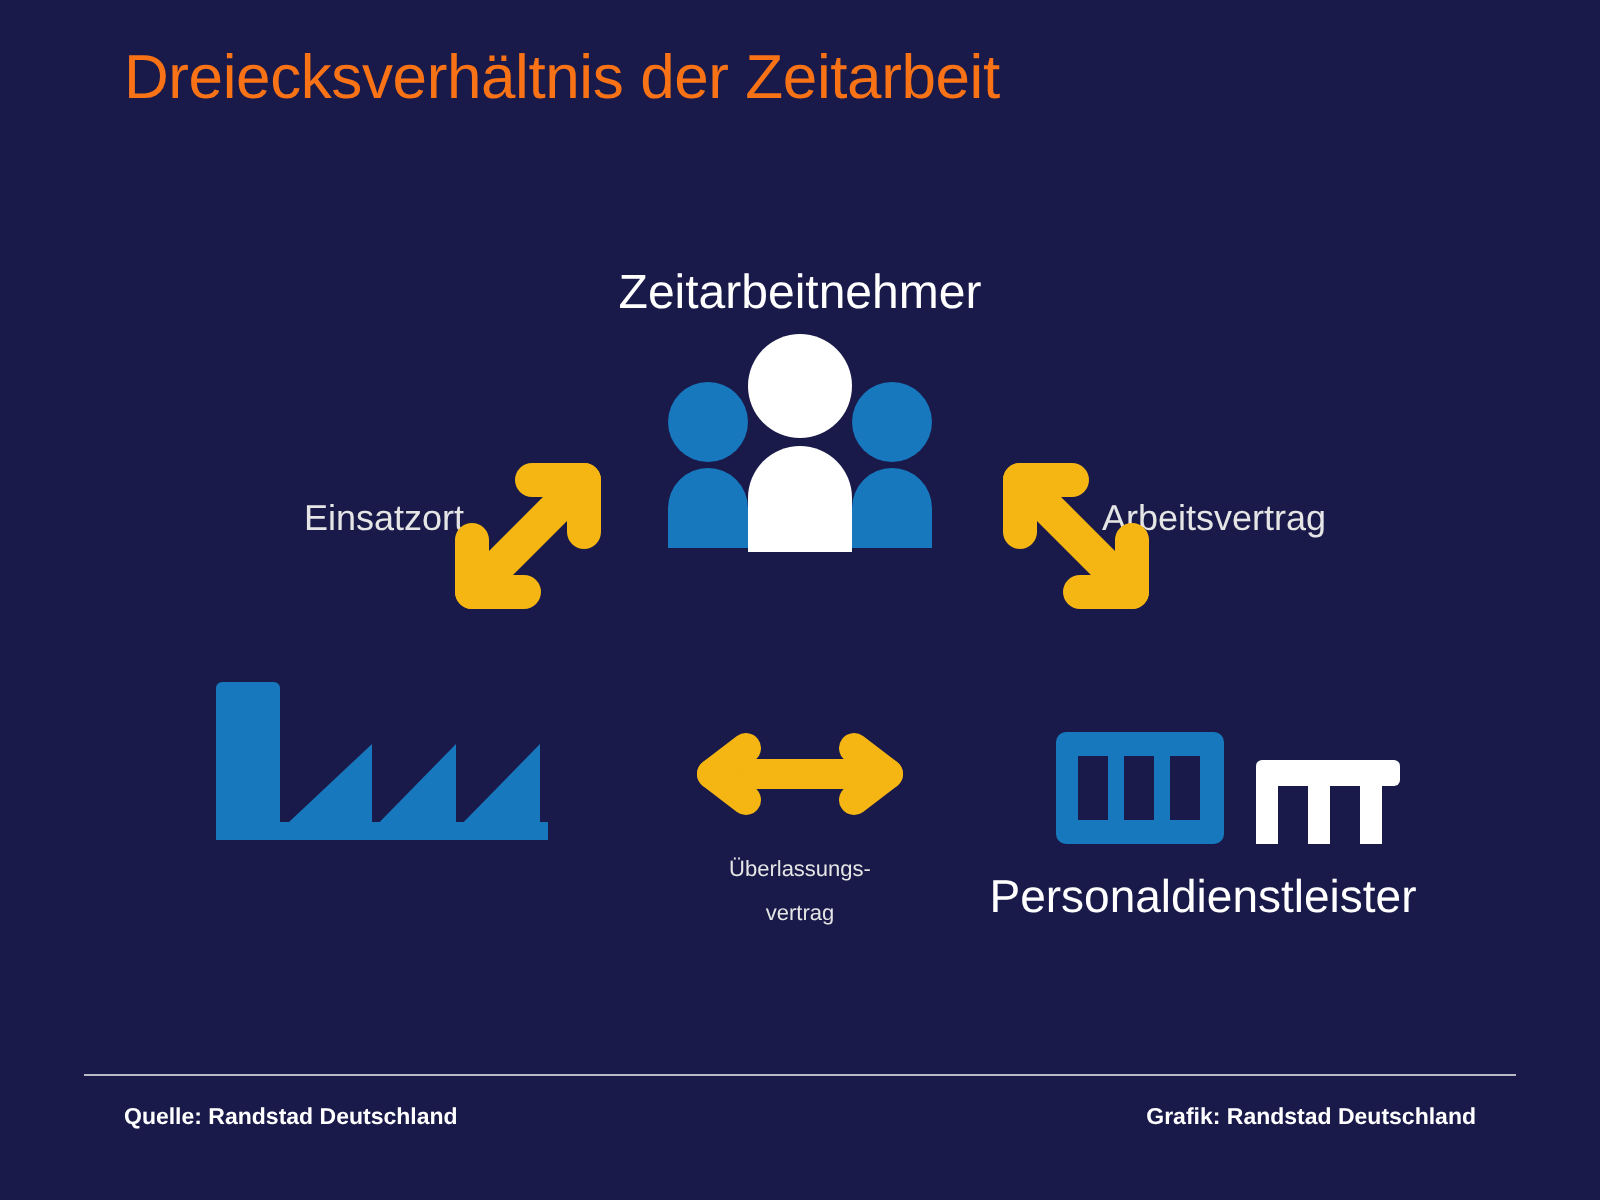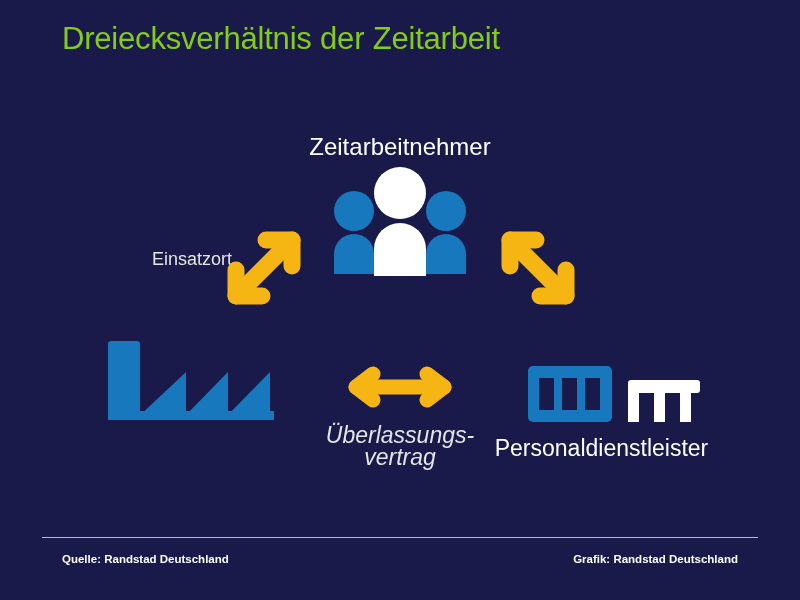--- a/index.html
+++ b/index.html
@@ -19,21 +19,21 @@
   }
 
   
   .title {
     position: absolute;
     left: 62px;
     top: 21px;
     font-size: 31px;
     font-weight: 400;
     letter-spacing: -0.2px;
-    color: #84cc16;
+    color: #f97316;
     white-space: nowrap;
   }
 
   
   .lbl {
     position: absolute;
     white-space: nowrap;
     font-weight: 400;
   }
   .lbl-white { color: #ffffff; }
@@ -64,28 +64,27 @@
     font-size: 18px;
     left: 152px;
     top: 249px;
   }
   .lbl-arbeitsvertrag {
     font-size: 18px;
     left: 551px;
     top: 249px;
   }
   .lbl-ueberlassung {
-    font-size: 23px;
+    font-size: 11px;
     left: 325px;
     top: 424px;
     width: 150px;
     text-align: center;
     line-height: 22px;
     white-space: normal;
-    font-style: italic;
   }
 
   
   .icon-box { position: absolute; }
   #people-icon { left: 332px; top: 166px; }
   #factory-icon { left: 108px; top: 341px; }
   #agency-icon { left: 528px; top: 366px; }
 
   
   .arrow { position: absolute; }
@@ -141,20 +140,21 @@
   <div class="arrow" id="arrow-left">
     <svg width="100" height="100" viewBox="0 0 100 100" xmlns="http://www.w3.org/2000/svg">
       <g fill="none" stroke="#f5b512" stroke-width="17" stroke-linecap="round" stroke-linejoin="round">
         <line x1="22" y1="78" x2="78" y2="22"></line>
         <polyline points="52,22 78,22 78,48"></polyline>
         <polyline points="48,78 22,78 22,52"></polyline>
       </g>
     </svg>
   </div>
 
+  <div class="lbl lbl-amber lbl-arbeitsvertrag">Arbeitsvertrag</div>
 
   <div class="arrow" id="arrow-right">
     <svg width="100" height="100" viewBox="0 0 100 100" xmlns="http://www.w3.org/2000/svg">
       <g fill="none" stroke="#f5b512" stroke-width="17" stroke-linecap="round" stroke-linejoin="round">
         <line x1="22" y1="22" x2="78" y2="78"></line>
         <polyline points="22,48 22,22 48,22"></polyline>
         <polyline points="78,52 78,78 52,78"></polyline>
       </g>
     </svg>
   </div>

